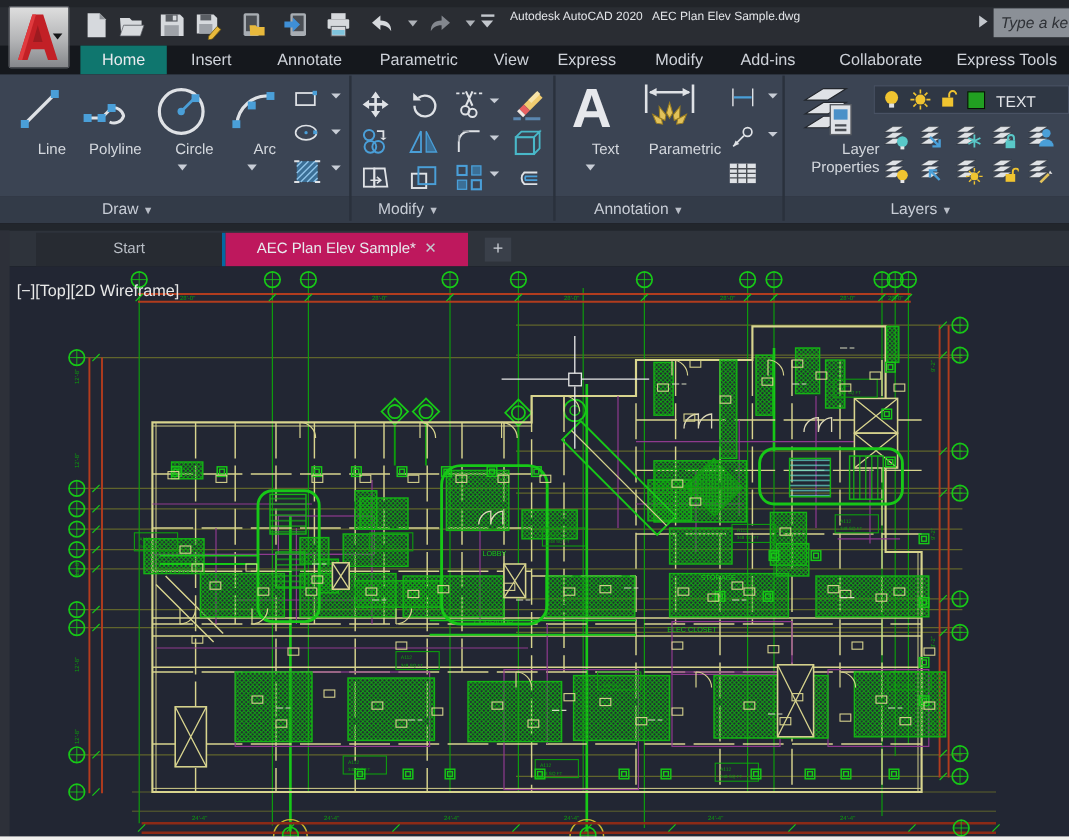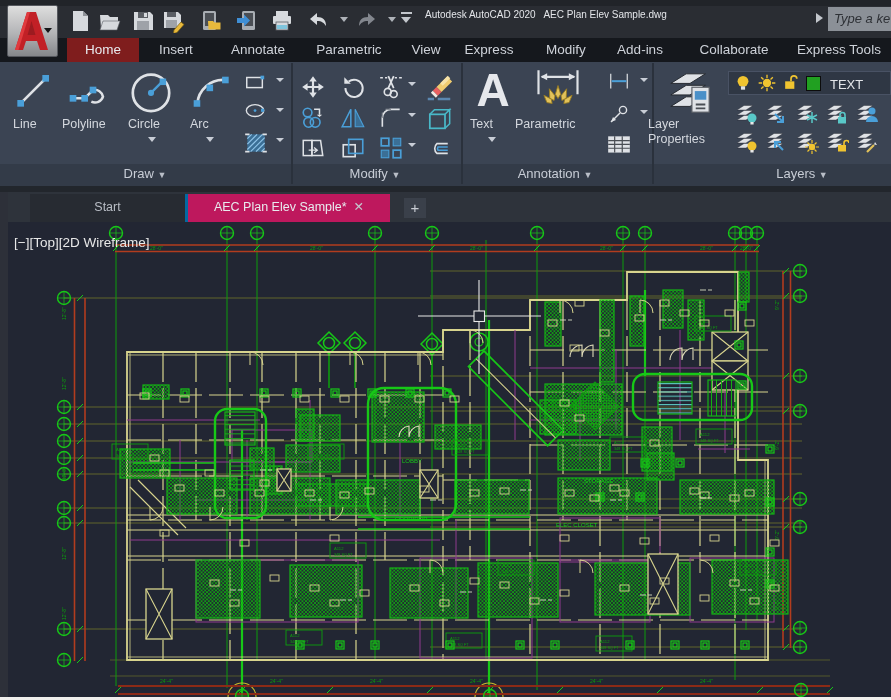--- a/index.html
+++ b/index.html
@@ -3,25 +3,25 @@
 *{margin:0;padding:0;box-sizing:border-box}
 html,body{width:891px;height:700px;overflow:hidden;background:#15181d;font-family:"Liberation Sans",sans-serif}
 .abs{position:absolute}
 #titlebar{position:absolute;left:0;top:0;width:891px;height:38px;background:#2a2d33}
 #ribbon{position:absolute;left:0;top:62px;width:891px;height:102px;background:#3b4453}
 #panellabels{position:absolute;left:0;top:164px;width:891px;height:22px;background:#333b48}
 #ribbonedge{position:absolute;left:0;top:186px;width:891px;height:6px;background:#22262c}
 #filetabs{position:absolute;left:0;top:192px;width:891px;height:30px;background:#2e333b}
 #canvas{position:absolute;left:0;top:222px;width:891px;height:478px;background:#222633}
 .tab{position:absolute;top:38px;height:24px;line-height:24px;color:#ced2d9;font-size:13.5px;text-align:center}
-.tab.active{background:#7f1d1d;color:#e8eaee}
-.plabel{position:absolute;top:164px;height:22px;line-height:20px;color:#c8cdd6;font-size:13px;text-align:center;width:120px}
+.tab.active{background:#0f766e;color:#e8eaee}
+.plabel{position:absolute;top:164px;height:22px;line-height:20px;color:#c8cdd6;font-size:13px;text-align:left;width:120px}
 .psep{position:absolute;top:63px;height:121px;width:2px;background:#2a313c}
 .ftab{position:absolute;top:194px;height:28px;line-height:26px;font-size:12.5px;text-align:center}
-.biglabel{color:#d4d8de;font-size:12.5px;text-align:left;position:absolute}
+.biglabel{color:#d4d8de;font-size:12.5px;text-align:right;position:absolute}
 </style></head><body>
 <div id="titlebar"></div>
 <div class="abs" style="left:0;top:0;width:891px;height:6px;background:#212429"></div>
 <div class="abs" style="left:7px;top:5px;width:51px;height:52px;background:linear-gradient(#dedede,#b3b4b6 55%,#85878b);border:1px solid #55585e;border-radius:2px">
 <svg width="49" height="50" viewBox="0 0 49 50">
 <path d="M7 44 L19 6 L28 6 L40 44 L32 44 L29 35 L18 35 L15 44 Z" fill="#c22026"></path>
 <path d="M19.5 29 L23.5 15 L27.5 29 Z" fill="#9c1b20"></path>
 <path d="M7 44 L19 6 L22 6 L10.5 44 Z" fill="#e03a3e"></path>
 </svg></div>
 <div class="abs" style="left:44px;top:28px;width:0;height:0;border-left:4.5px solid transparent;border-right:4.5px solid transparent;border-top:5.5px solid #141517"></div>

